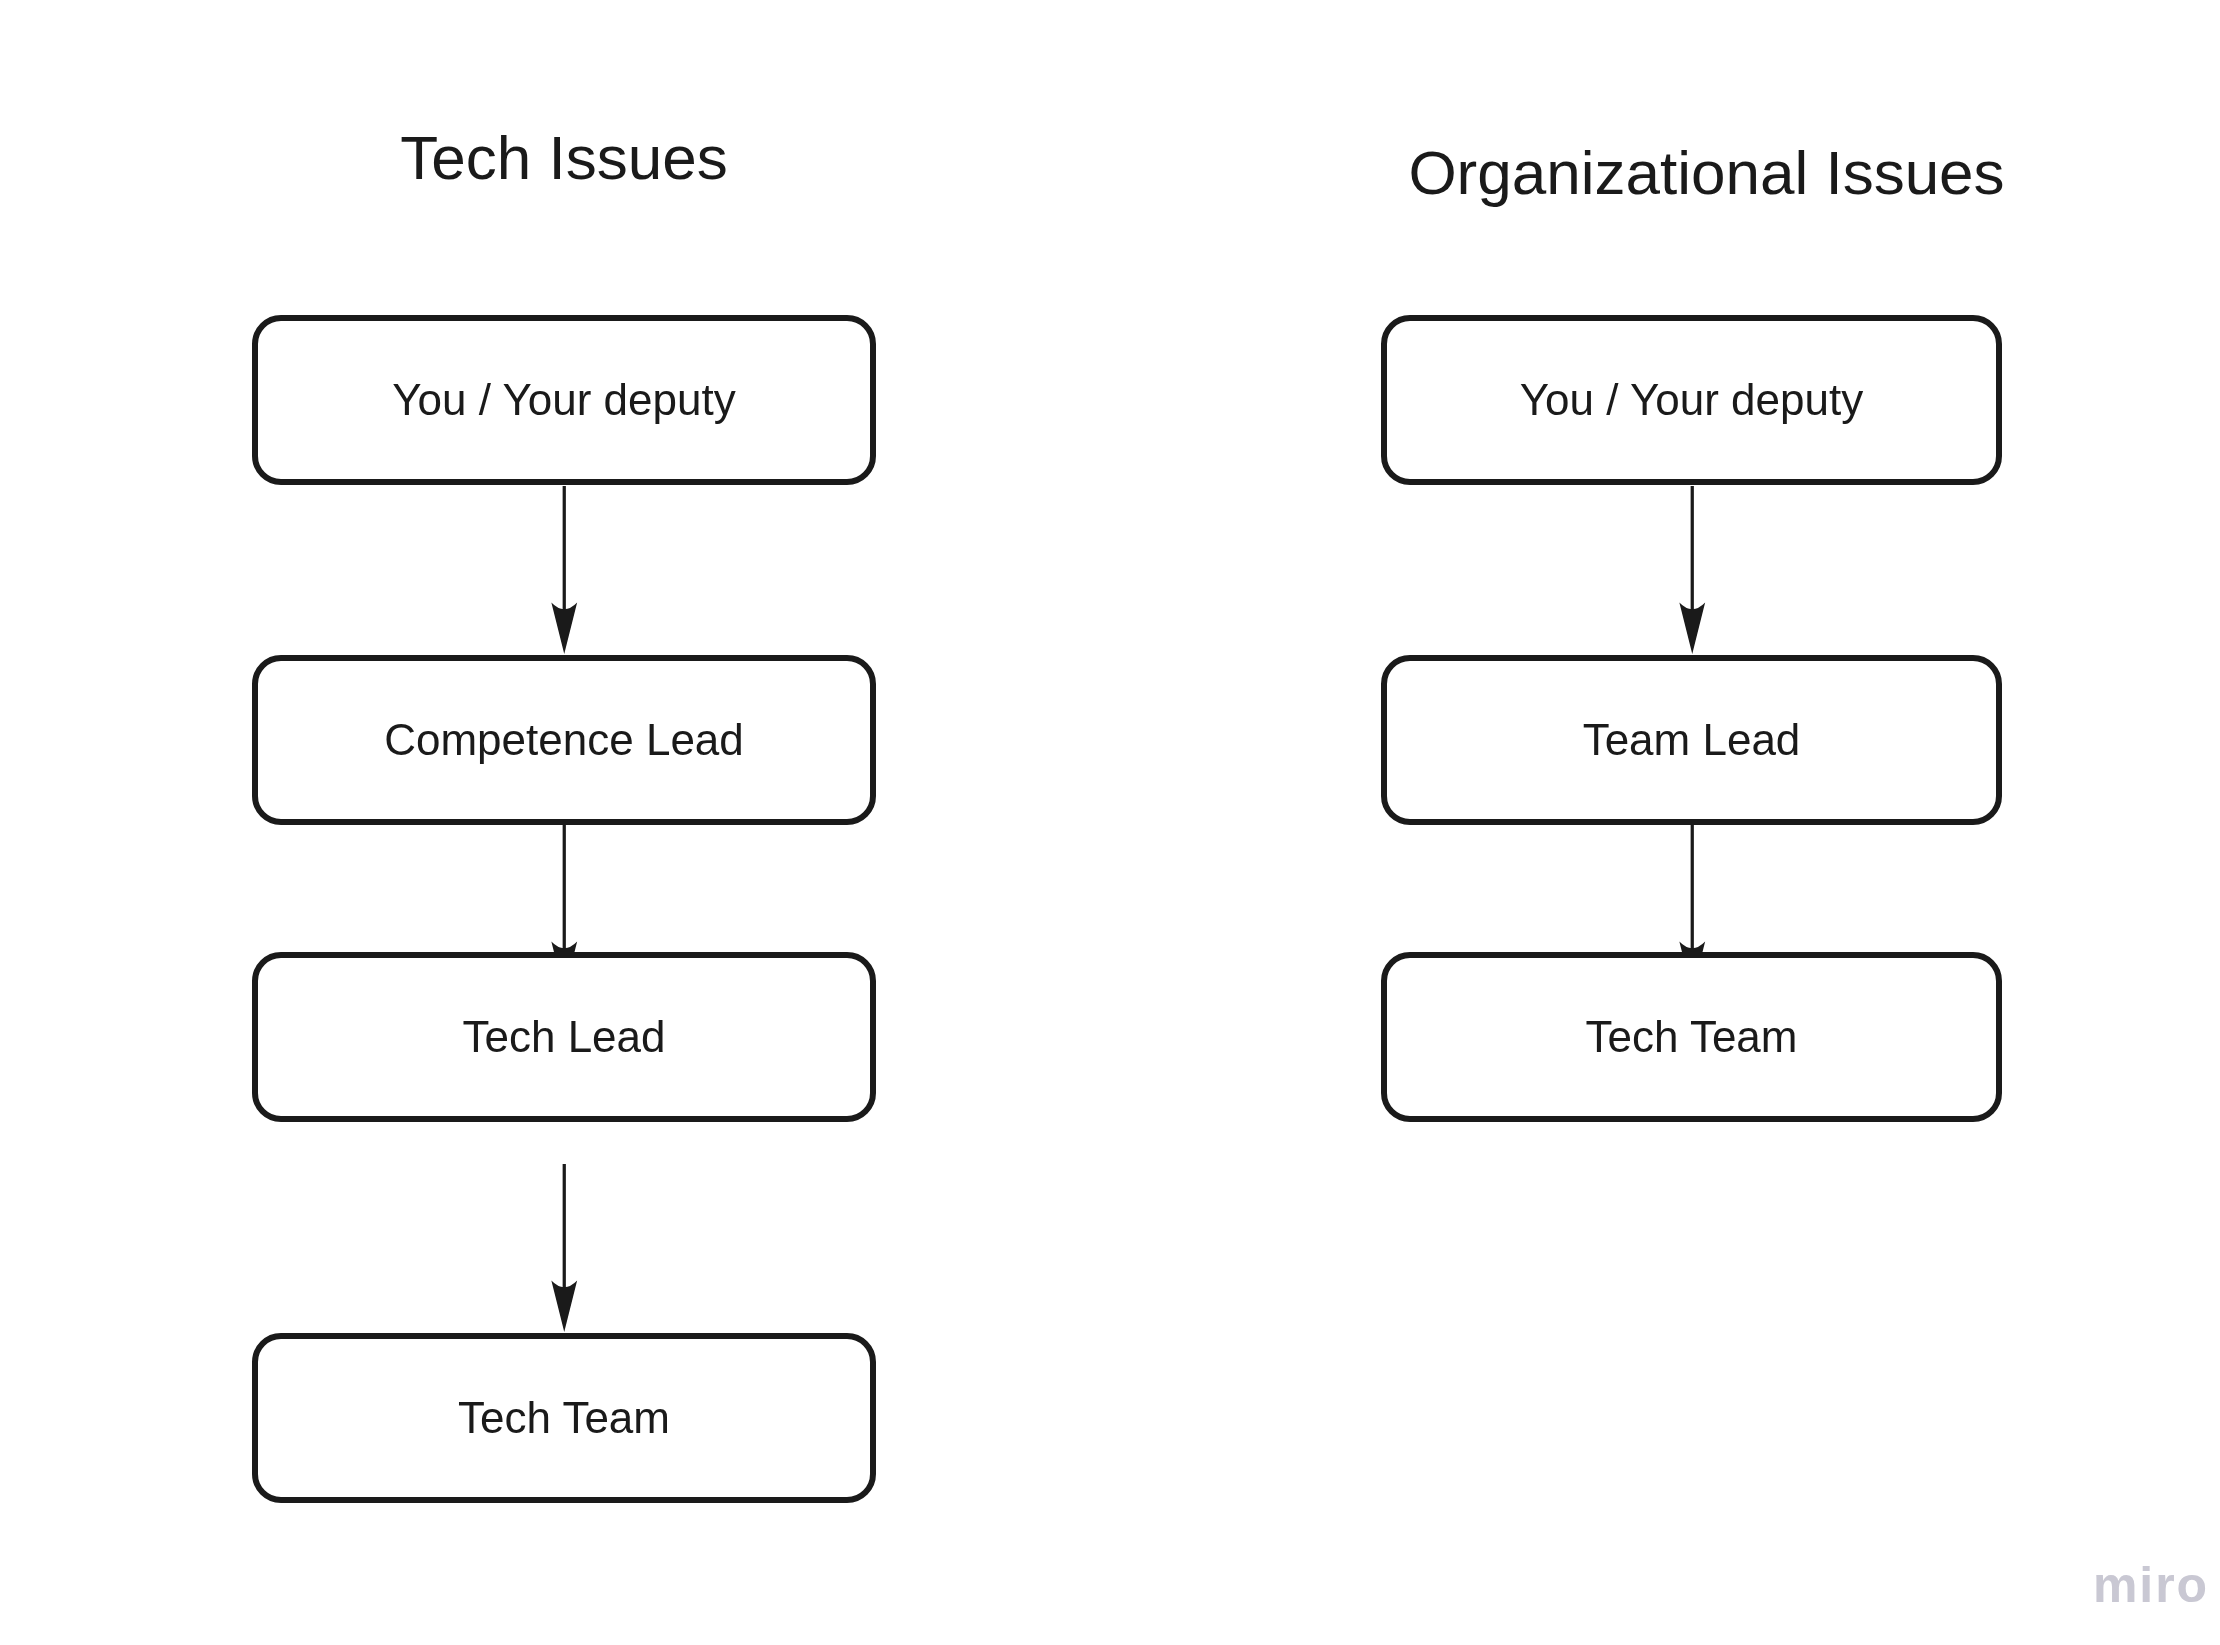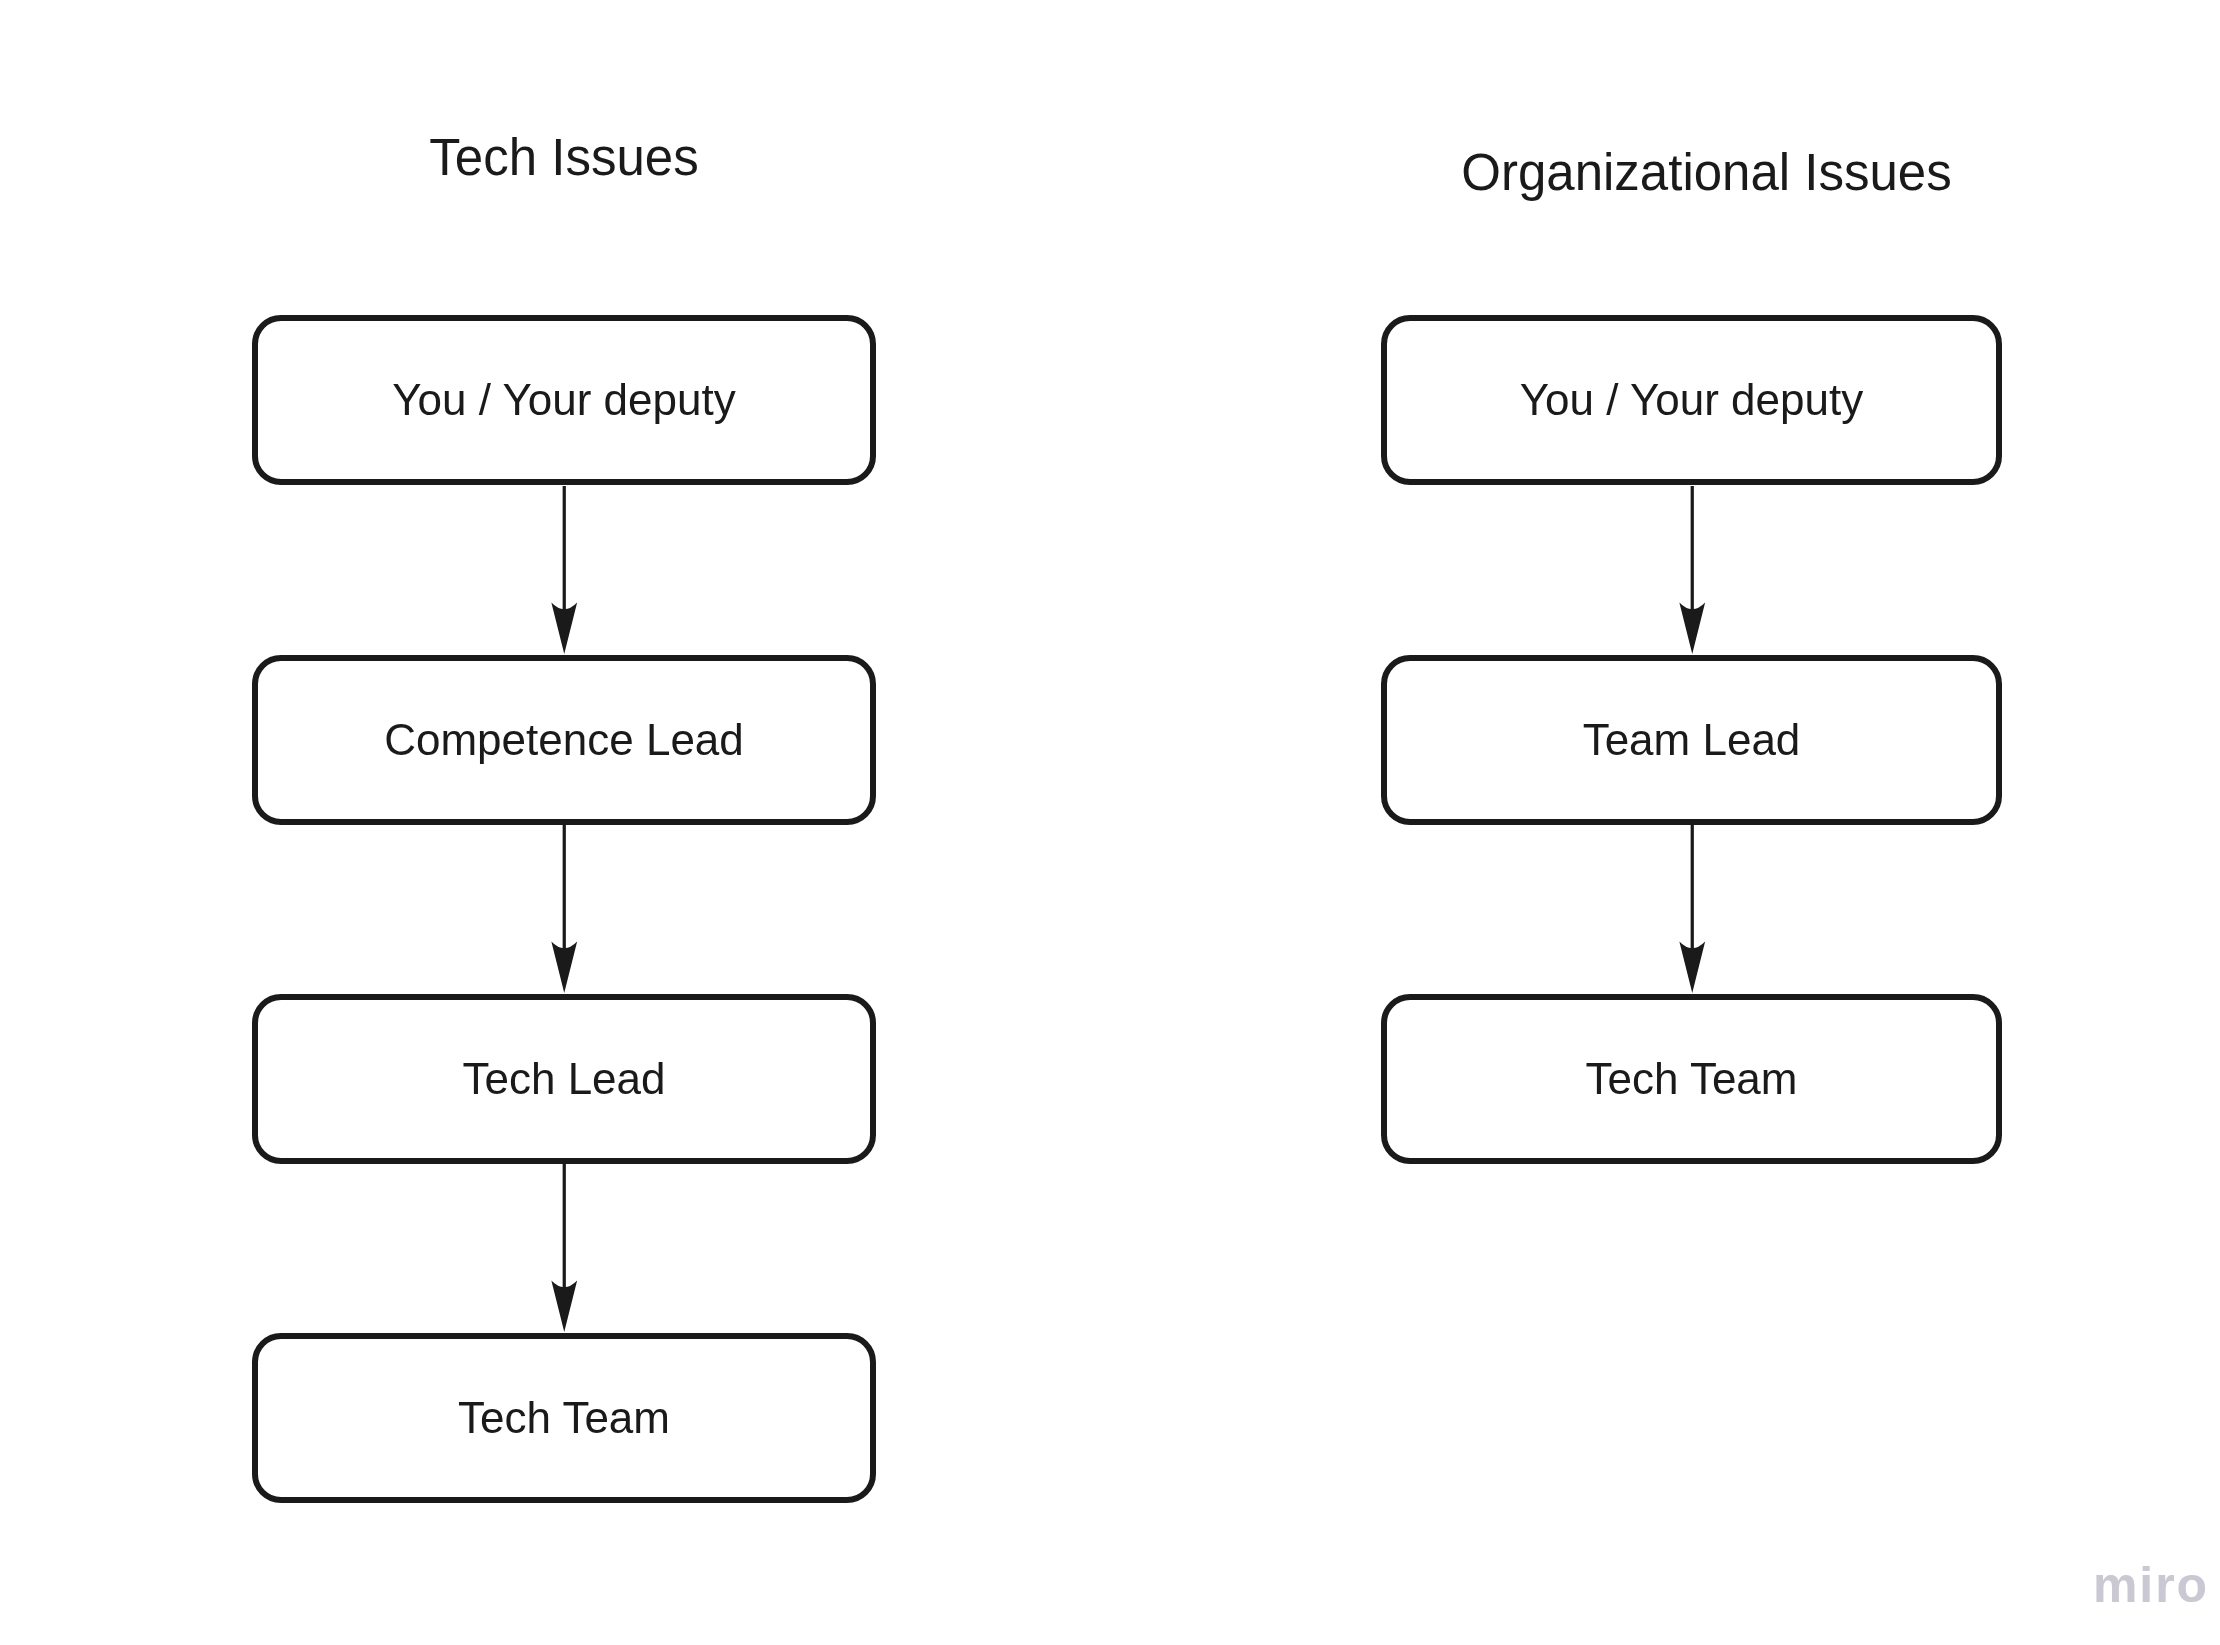--- a/index.html
+++ b/index.html
@@ -16,21 +16,21 @@
     font-family: "Liberation Sans", "DejaVu Sans", sans-serif;
     overflow: hidden;
   }
   .canvas {
     position: relative;
     width: 2221px; height: 1645px;
     background: var(--background);
   }
   .col-title {
     position: absolute;
-    font-size: 51px;
+    font-size: 62px;
     line-height: 71px;
     color: var(--text);
     text-align: center;
     white-space: nowrap;
   }
   .title-left  { left: 252px;  width: 624px; top: 122px; }
   .title-right { left: 1396px; width: 621px; top: 137px; }
 
   .flow-box {
     position: absolute;
@@ -40,21 +40,21 @@
     border: 6.7px solid var(--stroke);
     border-radius: 29px;
     display: flex;
     align-items: center;
     justify-content: center;
   }
   .col-left  { left: 252px;  width: 624px; }
   .col-right { left: 1381px; width: 621px; }
   .row1 { top: 315px; text-align: right; }
   .row2 { top: 655px; align-items: center; }
-  .row3 { top: 994px; }
+  .row3 { top: 952px; }
   .row4 { top: 1333px; }
 
   .flow-box-label {
     font-size: 44px;
     color: var(--text);
     white-space: nowrap;
   }
 
   .arrow {
     position: absolute;

